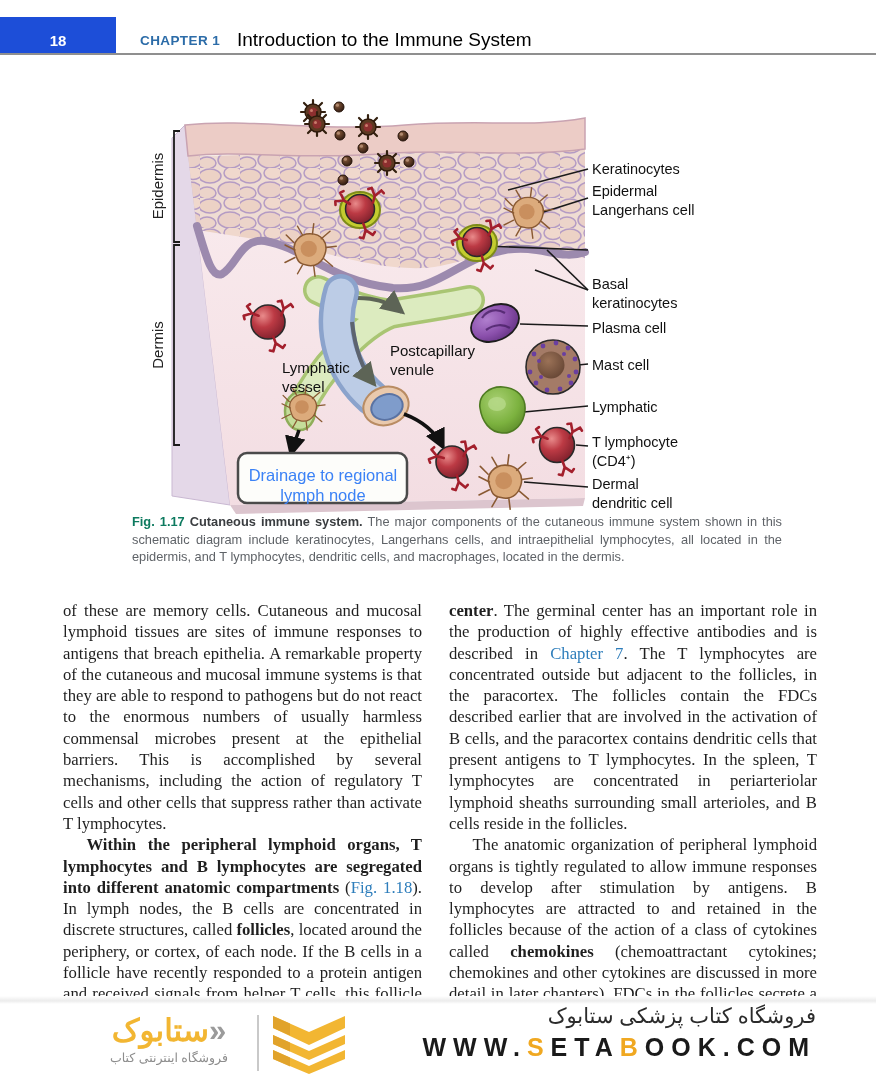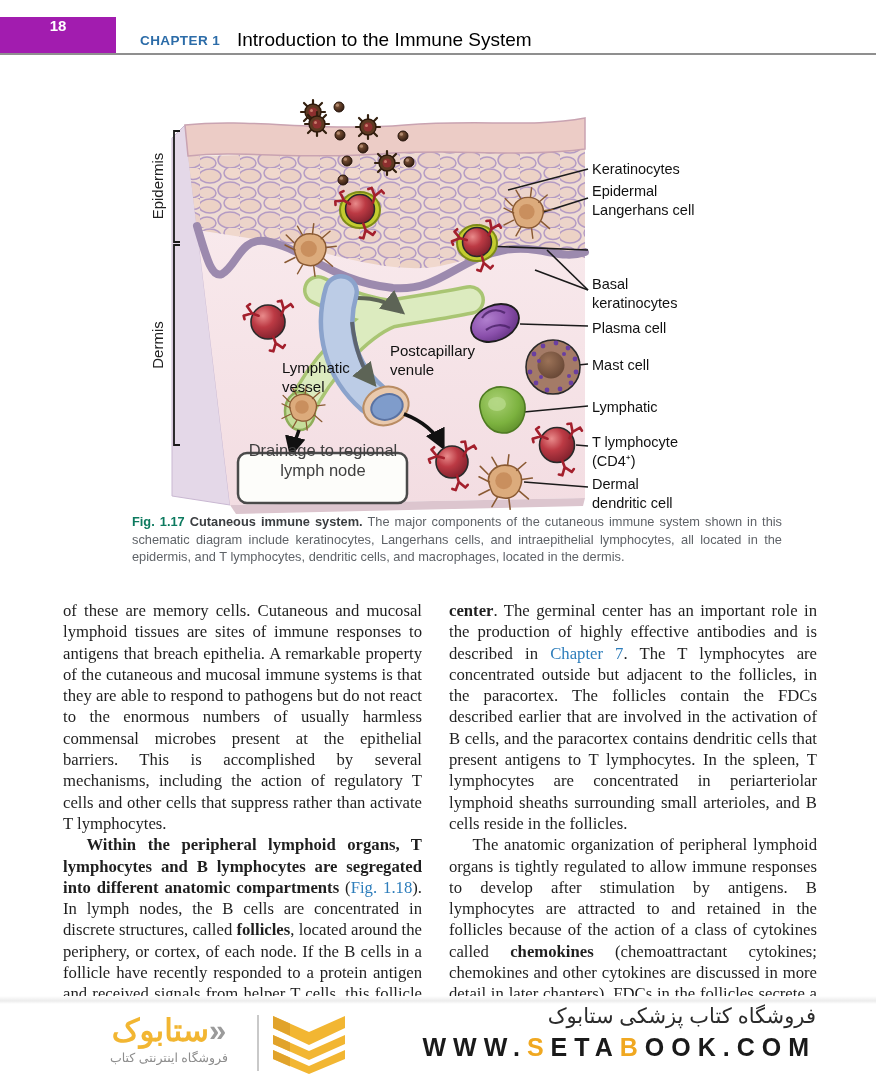--- a/index.html
+++ b/index.html
@@ -1,35 +1,35 @@
 <!DOCTYPE html>
 <html><head>
 <meta charset="utf-8">
 <style>
   html,body{margin:0;padding:0;background:#e8e8e8;}
   .page{position:relative;width:876px;height:1080px;margin:0 auto;background:#ffffff;
         font-family:"Liberation Sans",sans-serif;overflow:hidden;}
   
-  .hdr-box{position:absolute;left:0;top:17px;width:116px;height:37px;background:#a21caf;
-           display:flex;justify-content:center;}
+  .hdr-box{position:absolute;left:0;top:17px;width:116px;height:37px;background:#1d4ed8;
+           display:flex;align-items:flex-end;justify-content:center;}
   .hdr-num{color:#ffffff;font-weight:bold;font-size:15px;padding-bottom:5px;}
   .hdr-chapter{position:absolute;left:140px;top:33px;color:#2c6ca8;font-weight:bold;
                font-size:13.5px;letter-spacing:.4px;}
   .hdr-title{position:absolute;left:237px;top:29px;color:#000000;font-size:19px;}
   .hdr-rule{position:absolute;left:0;top:53px;width:876px;height:2px;background:#8f8f8f;}
   
   .fig-wrap{position:absolute;left:0;top:78px;width:876px;height:450px;}
   .fig-wrap svg{position:absolute;left:0;top:0;}
   .fig-abs{position:absolute;color:#111;font-size:14.5px;line-height:19px;white-space:pre-line;}
   .fig-toplabel{left:318px;top:4px;width:190px;text-align:center;}
   .vlabel{position:absolute;font-size:15px;color:#222;transform:translate(-50%,-50%) rotate(-90deg);
           white-space:nowrap;}
   .vessel-label{font-size:15px;line-height:19px;}
-  .drain-text{position:absolute;left:240px;top:362px;width:166px;text-align:center;
-              font-size:16.5px;line-height:20px;color:#404040;white-space:pre-line;}
+  .drain-text{position:absolute;left:240px;top:387px;width:166px;text-align:center;
+              font-size:16.5px;line-height:20px;color:#3b82f6;white-space:pre-line;}
   .cell-label{position:absolute;left:592px;}
   
   .caption{position:absolute;left:120px;top:513px;width:650px;font-size:12.8px;line-height:17.6px;
            color:#5f6368;text-align:justify;margin-left:12px;}
   .caption .figlab{color:#0d7a5f;font-weight:bold;}
   .caption .capttl{color:#3a3d40;font-weight:bold;}
   
   .cols{position:absolute;left:63px;top:600px;width:754px;display:flex;gap:27px;
         font-family:"Liberation Serif",serif;font-size:16.7px;line-height:21.3px;color:#1f1f1f;}
   .col{text-align:justify;}

